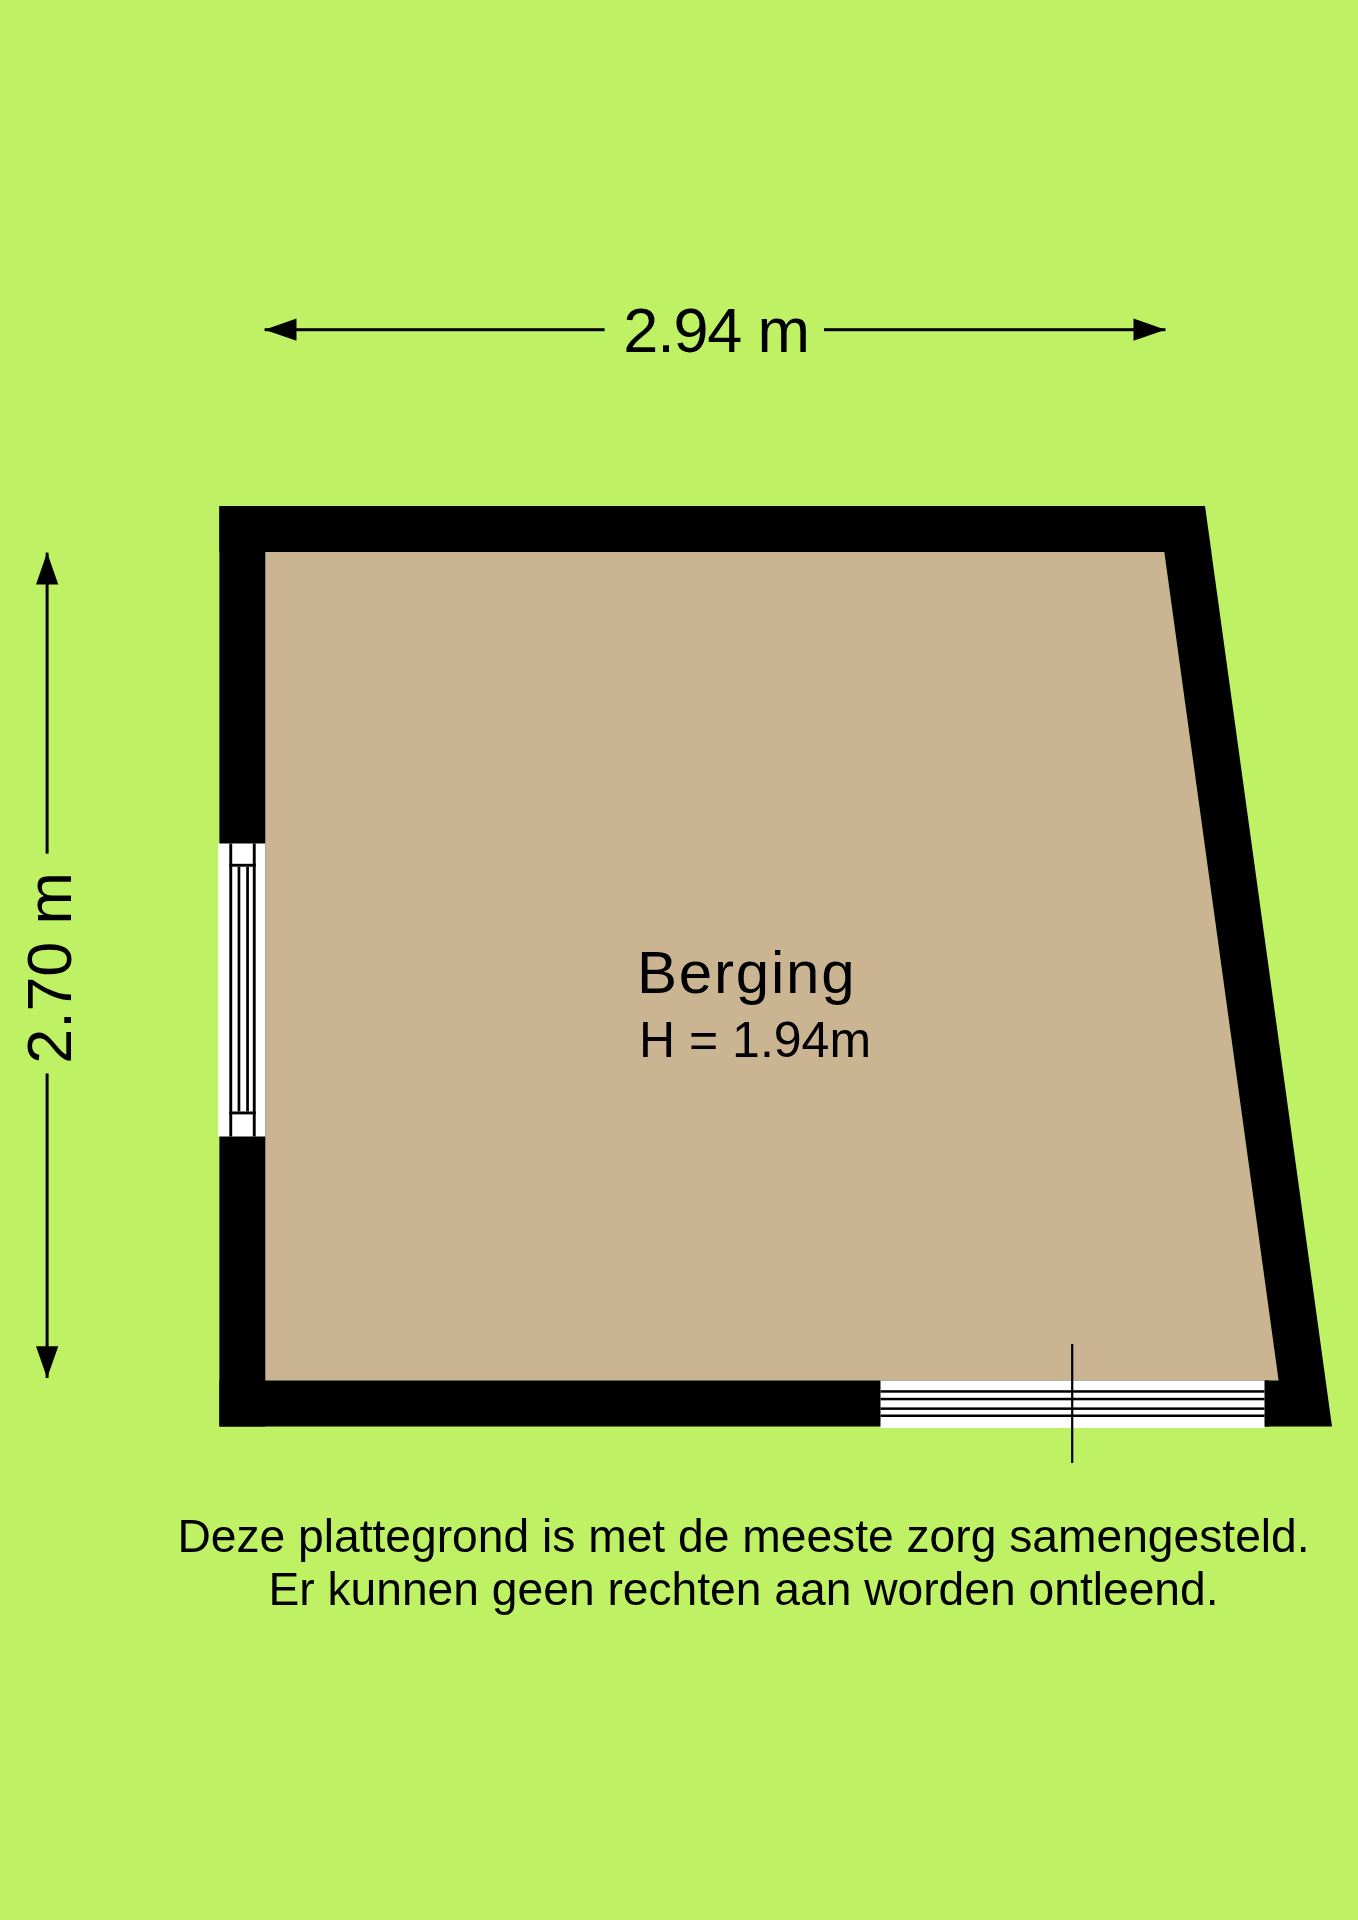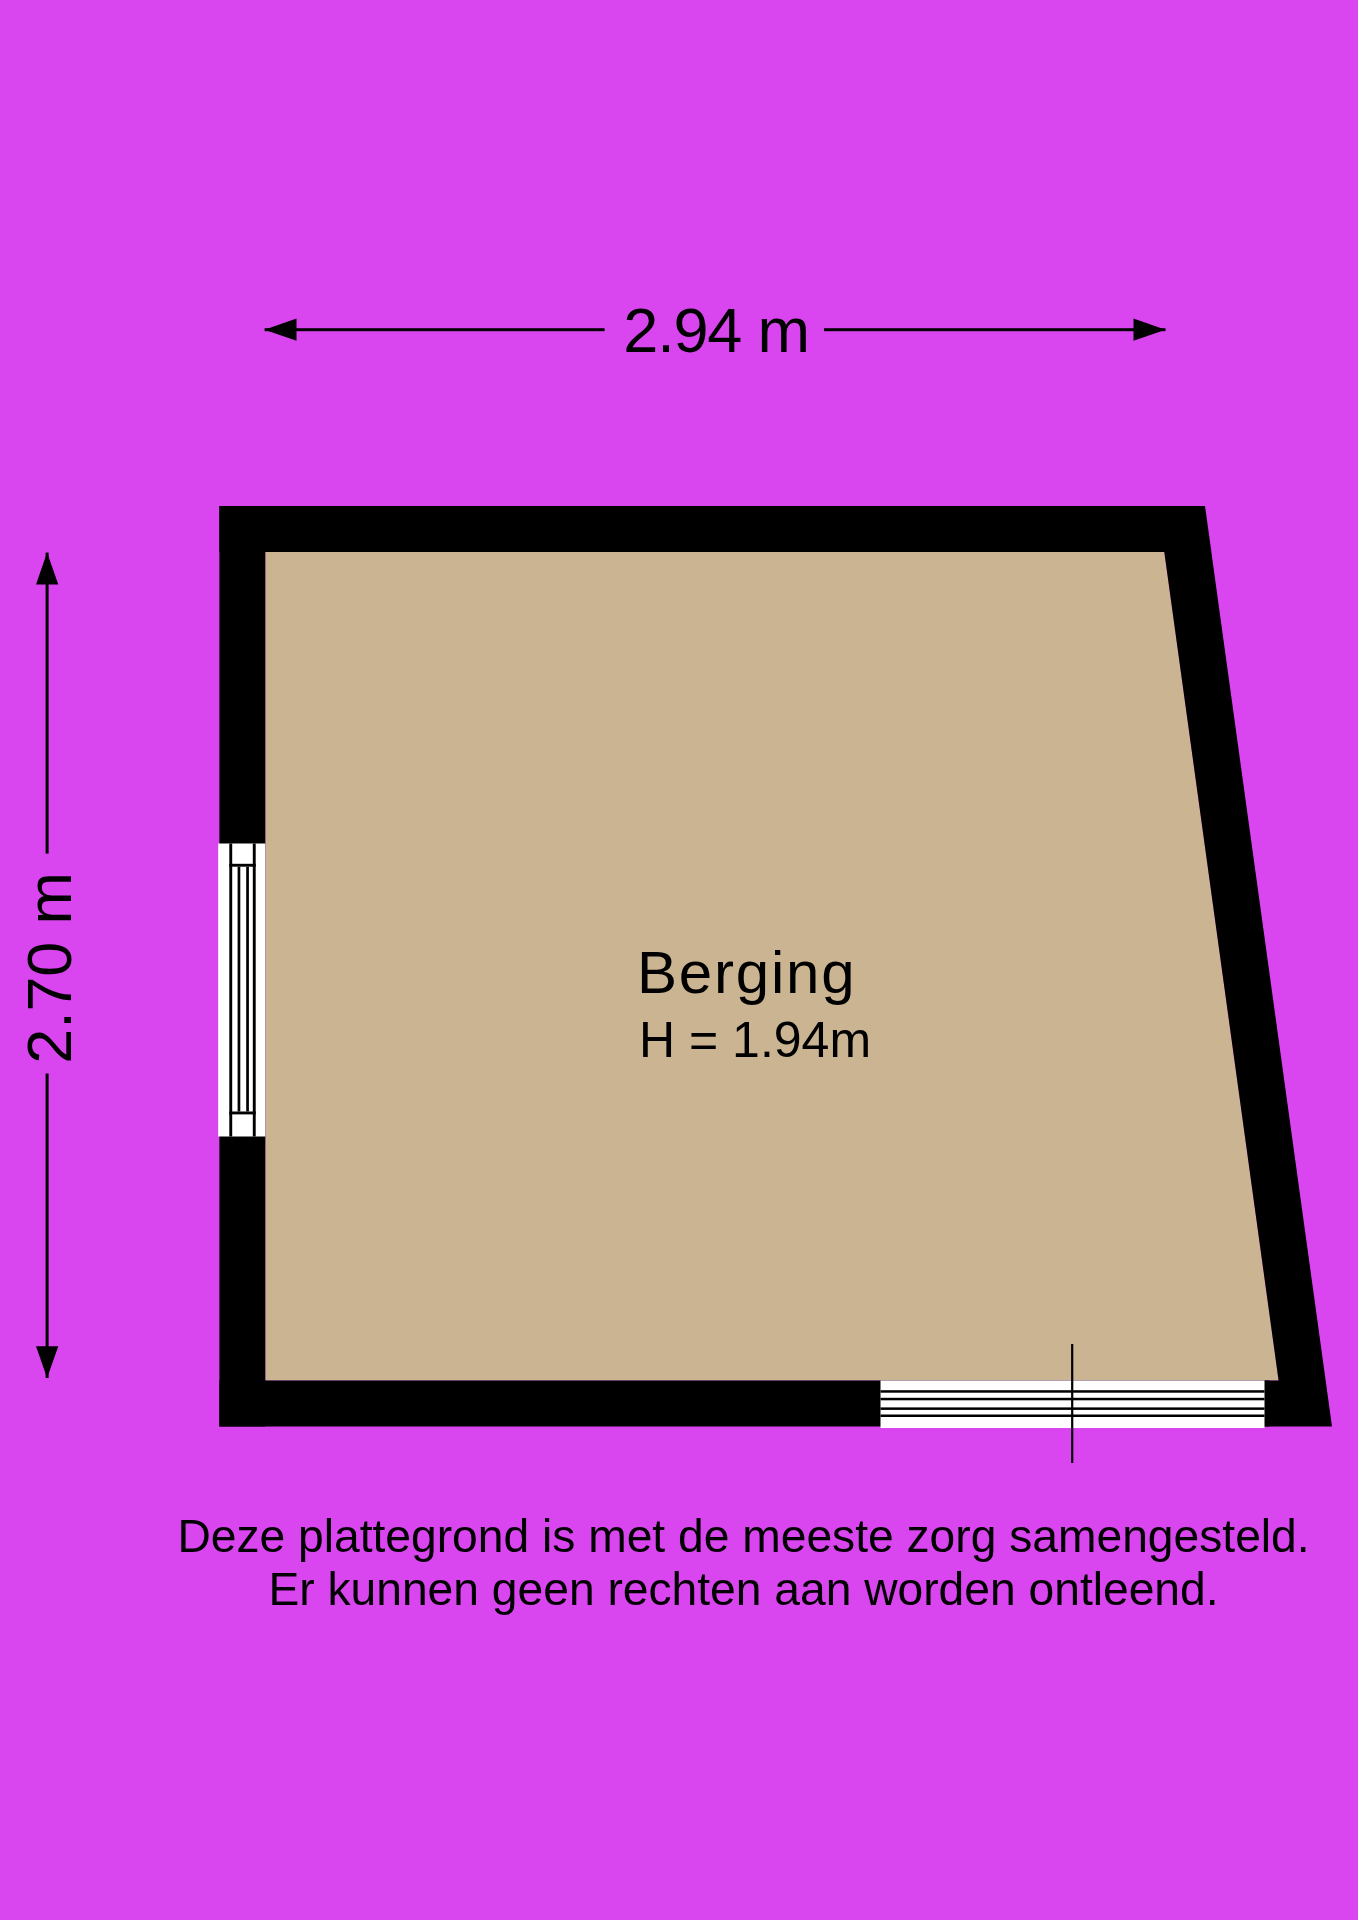--- a/index.html
+++ b/index.html
@@ -1,16 +1,16 @@
 <!DOCTYPE html>
 <html><head>
 <meta charset="utf-8">
 <style>
   html,body{margin:0;padding:0;background:#ffffff;}
-  .page{position:relative;width:1358px;height:1920px;background:#d946ef;overflow:hidden;
+  .page{position:relative;width:1358px;height:1920px;background:#bef264;overflow:hidden;
         font-family:"Liberation Sans", sans-serif;}
   svg text{font-family:"Liberation Sans", sans-serif;fill:#000000;}
 </style>
 </head>
 <body>
 <div class="page">
 <svg width="1358" height="1920" viewBox="0 0 1358 1920">
 
   <polygon points="265.3,552 1164.3,552 1278.6,1380.5 265.3,1380.5" fill="#cbb492"></polygon>
 

